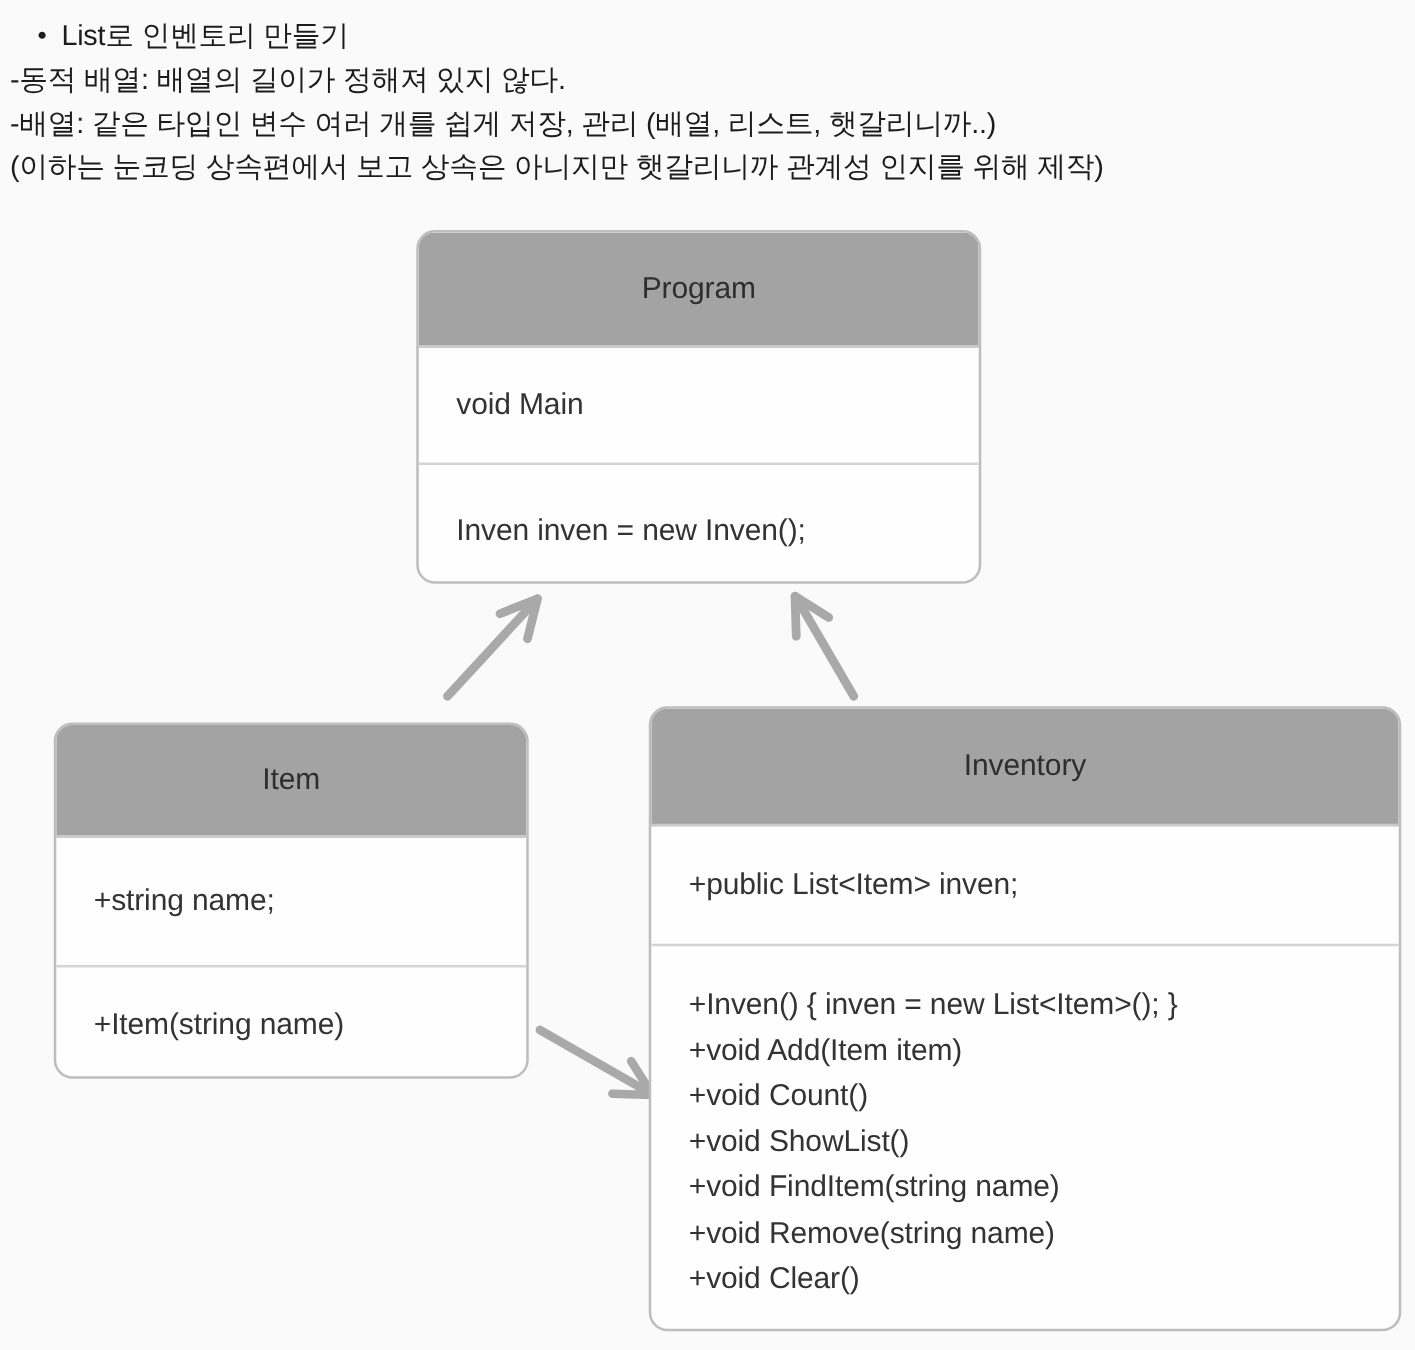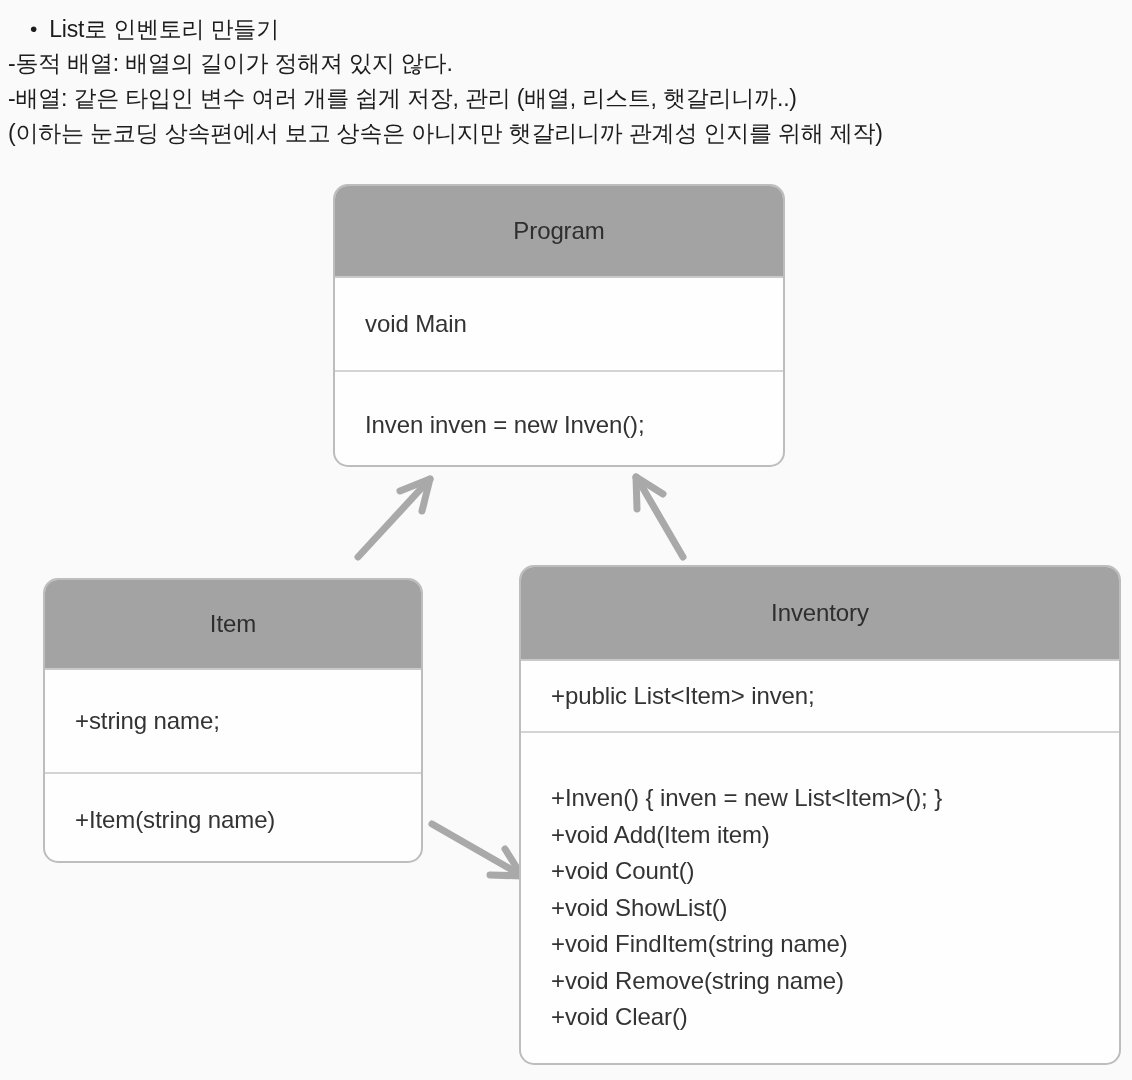--- a/index.html
+++ b/index.html
@@ -76,27 +76,27 @@
   .program-box .sec1 { height: 94px; }
   .program-box .sec2 { height: 106px; }
 
   .item-box      { left: 43px;  top: 567px; width: 380px; height: 285px; margin-top: 11px; }
   .item-box .box-header { height: 90px; }
   .item-box .sec1 { height: 104px; }
   .item-box .sec2 { height: 91px; }
 
   .inventory-box { left: 519px; top: 565px; width: 602px; height: 500px; }
   .inventory-box .box-header { height: 94px; }
-  .inventory-box .sec1 { height: 72px; }
+  .inventory-box .sec1 { height: 96px; }
   .inventory-box .sec2 {
     height: 306px;
     flex-direction: column;
     align-items: flex-start;
     justify-content: flex-start;
-    padding-top: 47px;
+    padding-top: 29px;
   }
   .method-line {
     line-height: 36.5px;
     height: 36.5px;
     white-space: nowrap;
   }
 
   
   .arrows {
     position: absolute;

